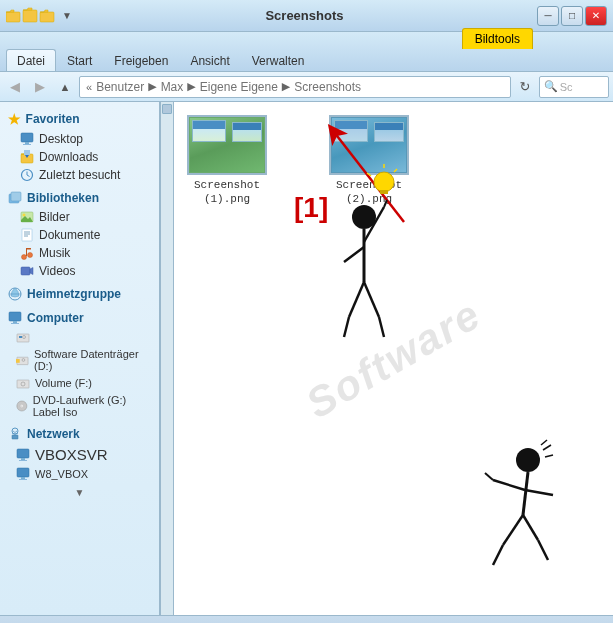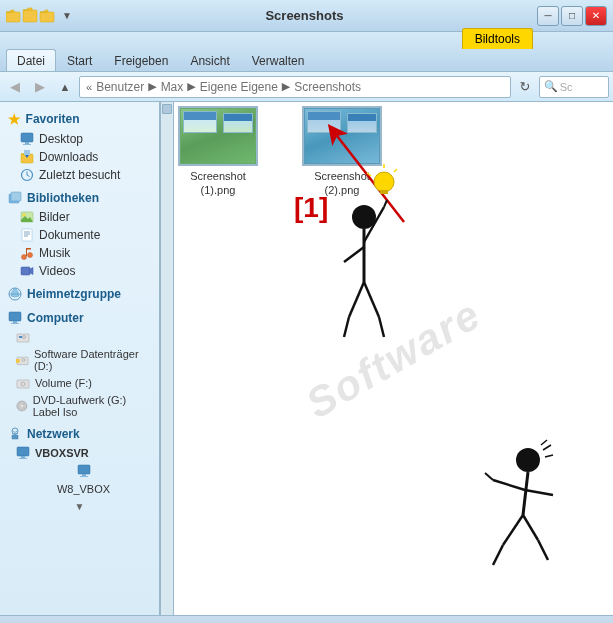--- a/index.html
+++ b/index.html
@@ -178,23 +178,24 @@
 
     
     .content-pane {
       flex: 1;
       background: white;
       position: relative;
       overflow: hidden;
     }
     .file-grid {
       display: flex;
-      gap: 14px;
-      padding: 4px;
+      gap: 32px;
+      padding: 13px;
       flex-wrap: wrap;
+      font-family: Liberation Mono, monospace;
     }
     .file-item {
       display: flex;
       flex-direction: column;
       align-items: center;
       width: 80px;
       cursor: pointer;
     }
     .file-thumbnail {
       width: 80px;
@@ -475,23 +476,23 @@
           <path d="M5,4 Q7,7 9,4" fill="none" stroke="#5a98c4" stroke-width="0.8"></path>
         </svg>
         <span>Netzwerk</span>
       </div>
       <div class="sidebar-item" style="padding-left:16px;">
         <svg width="14" height="14" viewBox="0 0 14 14">
           <rect x="1" y="1" width="12" height="9" rx="1" fill="#4a8ec4" stroke="#2a6ea4" stroke-width="0.5"></rect>
           <rect x="5" y="10" width="4" height="2" fill="#7ab0d4"></rect>
           <rect x="3" y="12" width="8" height="1" fill="#8ab8dc"></rect>
         </svg>
-        <span style="font-size:11px;font-weight:bold;">VBOXSVR</span>
-      </div>
-      <div class="sidebar-item" style="padding-left:16px;flex-direction:column;">
+        <span style="font-size:15px;">VBOXSVR</span>
+      </div>
+      <div class="sidebar-item" style="padding-left:16px;">
         <svg width="14" height="14" viewBox="0 0 14 14">
           <rect x="1" y="1" width="12" height="9" rx="1" fill="#4a8ec4" stroke="#2a6ea4" stroke-width="0.5"></rect>
           <rect x="5" y="10" width="4" height="2" fill="#7ab0d4"></rect>
           <rect x="3" y="12" width="8" height="1" fill="#8ab8dc"></rect>
         </svg>
         <span style="font-size:11px;">W8_VBOX</span>
       </div>
     </div>
 
     <div style="display:flex;justify-content:center;margin-top:4px;">

